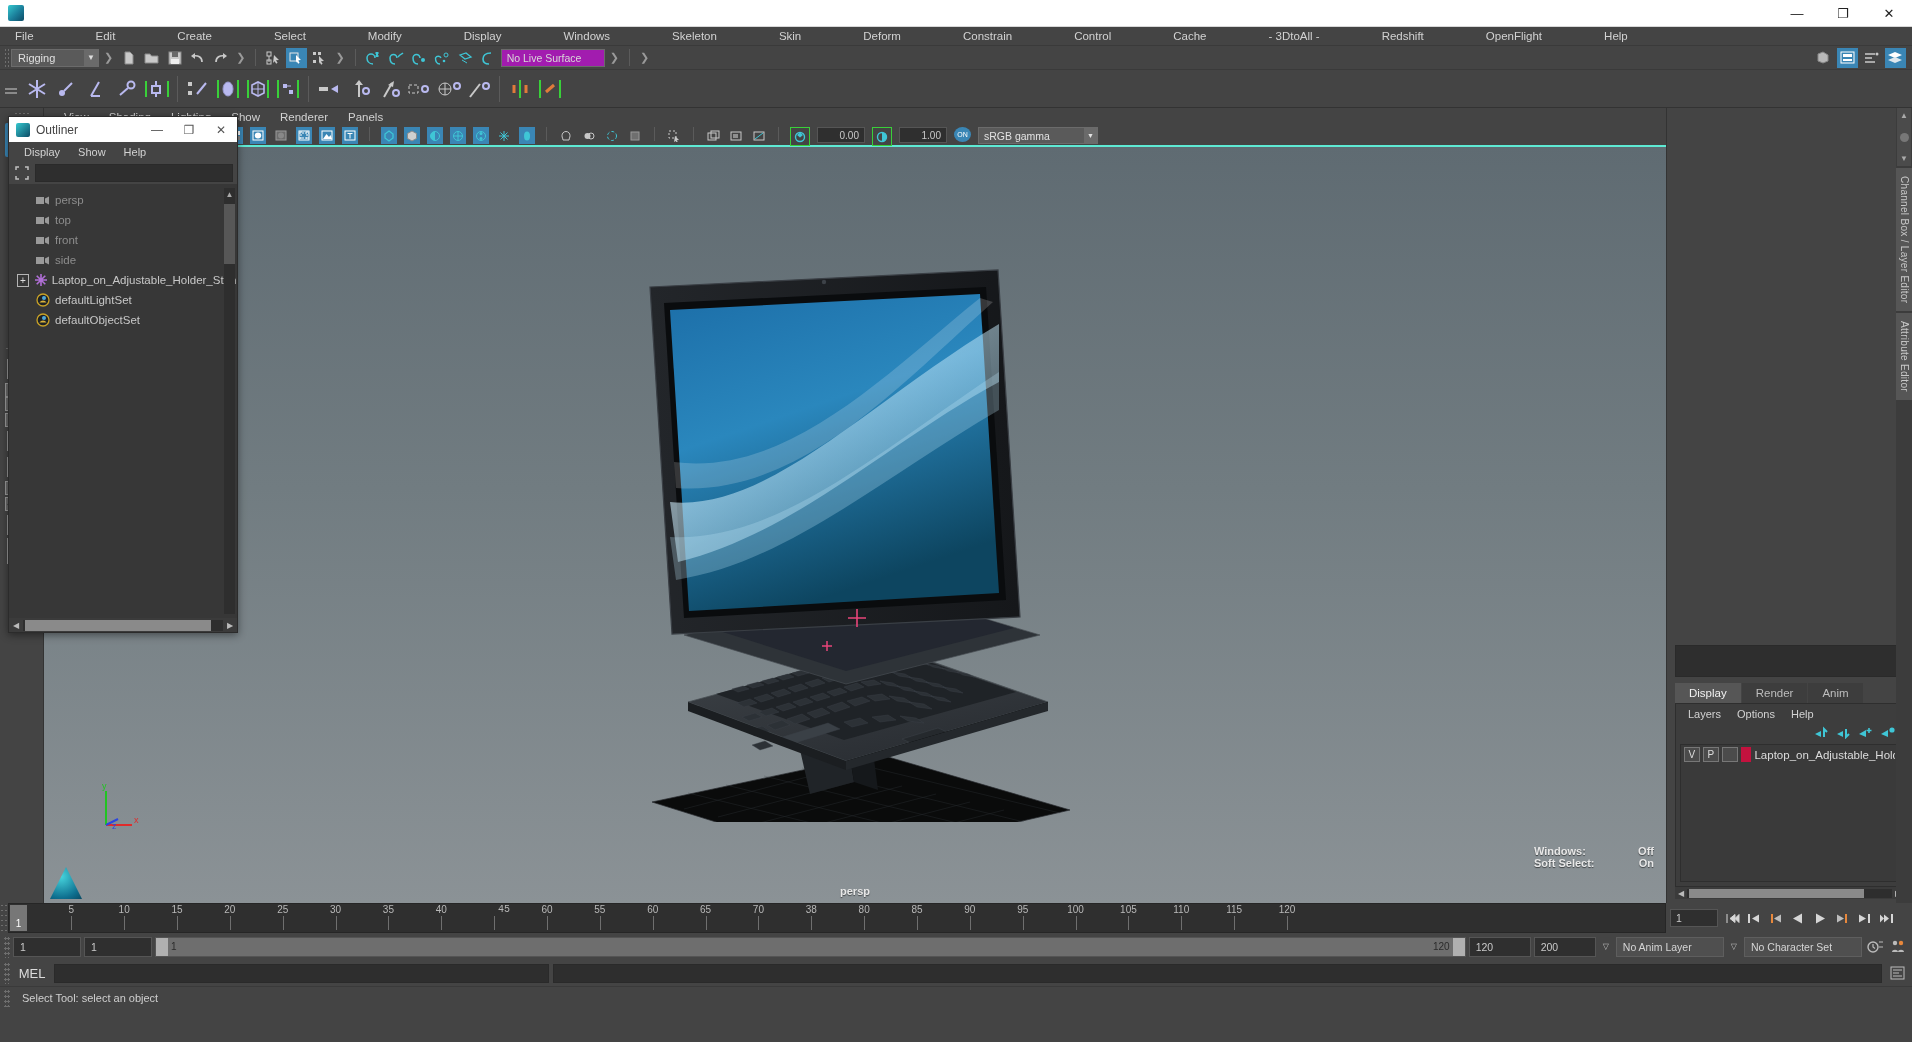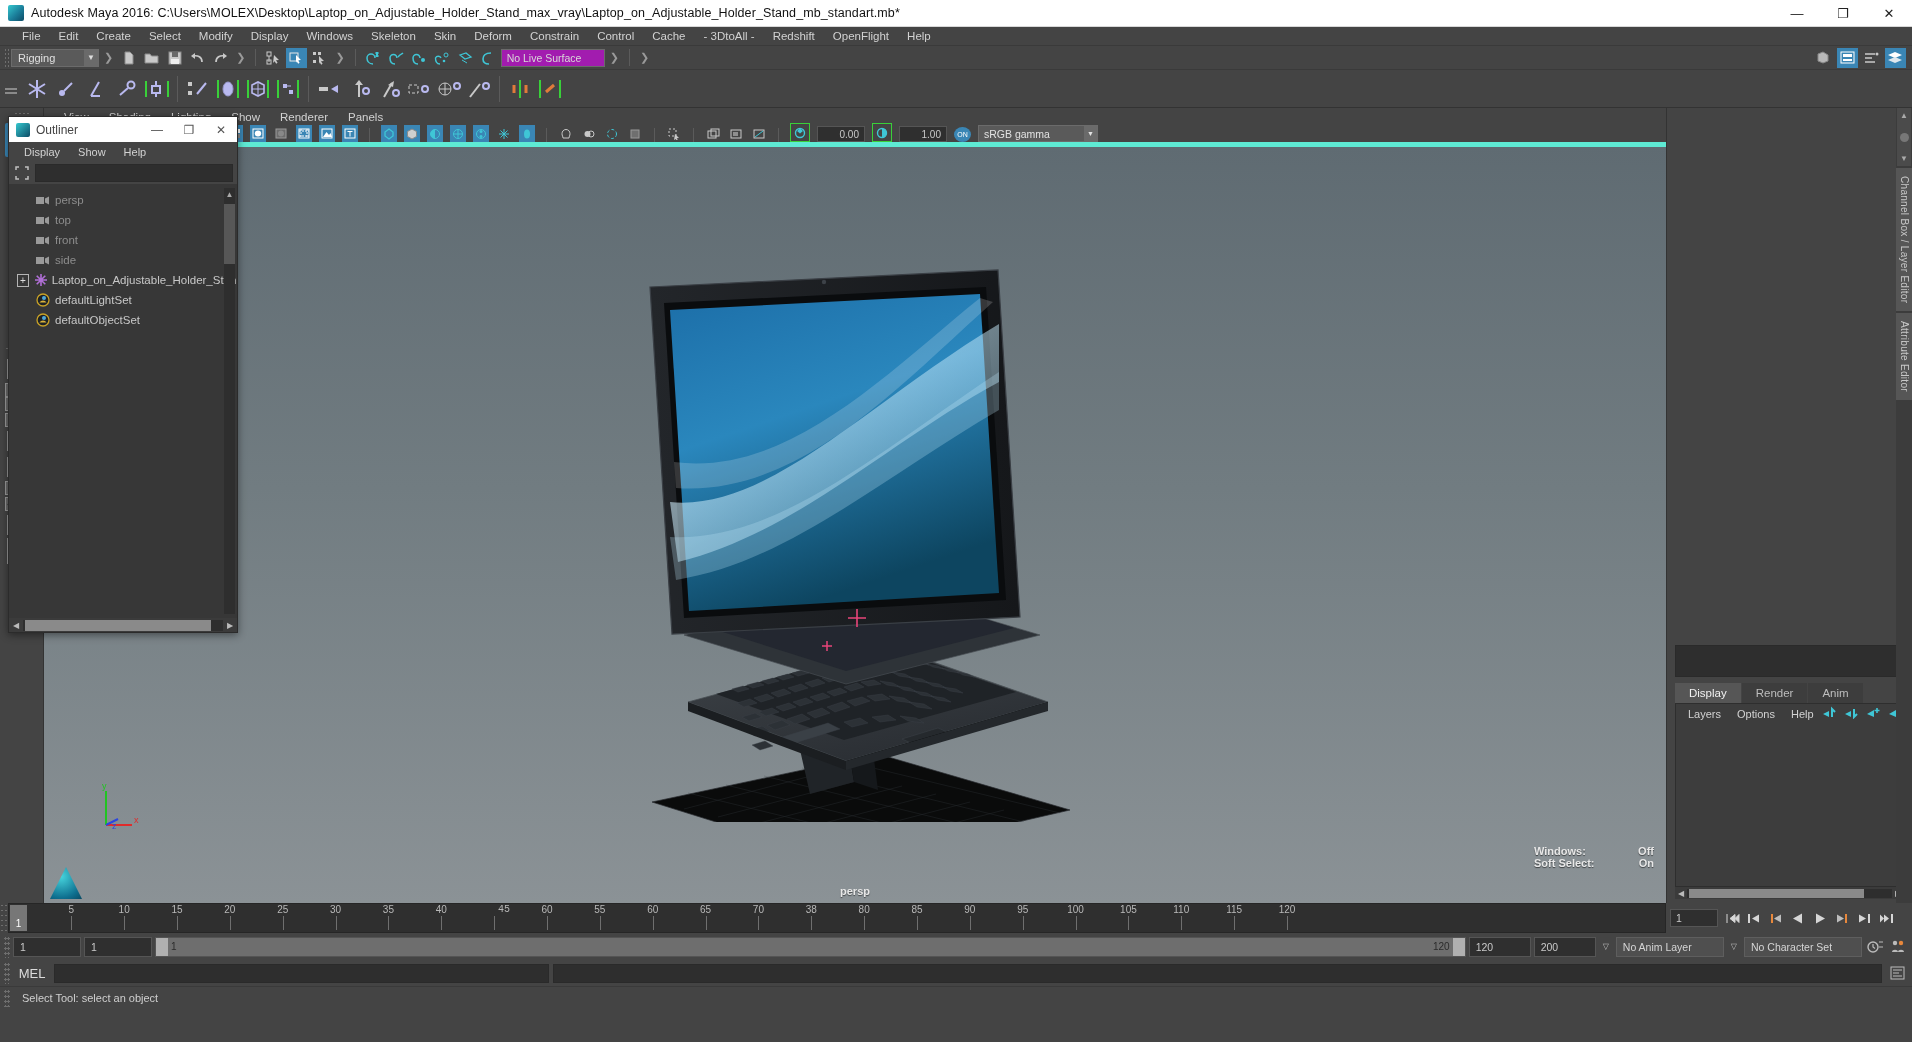--- a/index.html
+++ b/index.html
@@ -12,21 +12,21 @@
   #titlebar .appicon { width:16px; height:16px; margin:0 7px 0 8px;
     background:linear-gradient(135deg,#35c8cf 0%,#1b7e9a 55%,#0d4b66 100%);
     border-radius:2px; flex:none; }
   #titlebar .ttext { font-size:12.5px; color:#111; white-space:nowrap; letter-spacing:0.1px;}
   #titlebar .spacer { flex:1; }
   .wbtn { width:46px; height:27px; display:flex; align-items:center; justify-content:center;
     font-size:13px; color:#222; }
 
   
   #menubar { height:19px; background:#444444; display:flex; align-items:center;
-    padding-left:13px; border-bottom:1px solid #3a3a3a; }
+    padding-left:6px; border-bottom:1px solid #3a3a3a;gap:44px; }
   #menubar .mi { font-size:11.5px; color:#d2d2d2; padding:0 9px; line-height:19px; white-space:nowrap;}
 
   
   #statusline { height:24px; background:#444444; display:flex; align-items:center;
     padding-left:4px; gap:2px; border-bottom:1px solid #3a3a3a; }
   .menuset { width:88px; height:18px; background:#5a5a5a; border:1px solid #6b6b6b;
     color:#e0e0e0; font-size:11px; display:flex; align-items:center; padding-left:6px; }
   .menuset .arrow { margin-left:auto; width:14px; height:16px; background:#6a6a6a;
     display:flex;align-items:center;justify-content:center;font-size:8px;color:#ddd;}
   .sldiv { width:1px; height:17px; background:#5b5b5b; margin:0 5px; }
@@ -72,22 +72,22 @@
   .tbgrid{display:flex;flex-wrap:wrap;width:34px;}
   .tbgrid .c{width:17px;height:14px;border:1px solid #9a9a9a;background:#6a6a6a;
     display:flex;align-items:center;justify-content:center;font-size:9px;color:#ddd;}
   .diamond{width:9px;height:9px;background:#3b3b3b;transform:rotate(45deg);}
 
   
   #vpcol { flex:1; display:flex; flex-direction:column; min-width:0; }
   #panelmenu{ height:19px; background:#444444; display:flex; align-items:center;
     padding-left:10px; }
   #panelmenu .pm{ font-size:11.5px; color:#d2d2d2; padding:0 10px; line-height:19px;}
-  #vptoolbar{ height:20px; background:#444444; display:flex;align-items:flex-end;
-    padding-left:6px; gap:7px; border-bottom:5px solid #5eead4;}
+  #vptoolbar{ height:20px; background:#444444; display:flex;align-items:flex-start;
+    padding-left:6px; gap:7px; border-bottom:2px solid #5eead4;}
   .vb{ width:16px;height:17px;display:flex;align-items:center;justify-content:center;
     color:#c8c8c8;}
   .vb.on{ background:#3a86b5; }
   .vsep{width:1px;height:14px;background:#5b5b5b;margin:0 4px;}
   .numfield{width:48px;height:16px;background:#2f2f2f;border:1px solid #555;
     color:#c9c9c9;font-size:10px;display:flex;align-items:center;justify-content:flex-end;
     padding-right:5px;}
   .greenb{ border:1px solid #39d039; padding:0 1px; display:flex;align-items:center;}
   .onpill{ width:17px;height:15px;border-radius:50%;background:#3a86b5;color:#fff;
     font-size:7px;display:flex;align-items:center;justify-content:center;}
@@ -146,21 +146,21 @@
   #owhscroll .ar{ width:14px;text-align:center;color:#bbb;font-size:8px;}
   #owhscroll .track{flex:1;height:11px;background:#2e2e2e;position:relative;}
   #owhscroll .thumb{position:absolute;left:2px;top:0;width:186px;height:11px;background:#8a8a8a;}
 
   #rdSpacer{ height:533px; }
   #rdBlank{ height:32px; margin:4px 8px 0; background:#2e2e2e; border:1px solid #2a2a2a;}
   #rdTabs{ display:flex; margin:6px 8px 0; gap:1px; }
   .rdtab{ padding:4px 14px; font-size:11.5px; color:#bdbdbd; background:#3d3d3d;}
   .rdtab.active{ background:#565656; color:#f0f0f0; }
   #layerBox{ margin:0 8px; border:1px solid #2e2e2e; background:#3d3d3d; flex:1;
-    display:flex; flex-direction:row;}
+    display:flex; flex-direction:column;}
   #layerMenu{ height:20px; display:flex; align-items:center; padding-left:4px; }
   #layerMenu .m{ font-size:11px; color:#d2d2d2; padding:0 8px;}
   #layerIcons{ height:18px; display:flex; justify-content:flex-end; gap:6px; padding-right:8px;}
   #layerIcons .li{ width:16px;height:16px; color:#3fc6d6; display:flex;align-items:center;justify-content:center;}
   #layerList{ flex:1; background:#3a3a3a; border:1px solid #2e2e2e; margin:2px 4px 4px;}
   .layerrow{ height:19px; display:flex; align-items:center; gap:3px; padding:0 3px; }
   .lcell{ width:20px;height:15px; border:1px solid #777; background:#4b4b4b; color:#ddd;
     font-size:10px; display:flex;align-items:center;justify-content:center;}
   .lswatch{ width:14px;height:15px; }
   .lname{ font-size:11.5px; color:#dcdcdc; white-space:nowrap; overflow:hidden;}
@@ -237,21 +237,20 @@
   #helptext{ font-size:11px; color:#cfcfcf; padding-left:8px;}
 
   
   #laptop{ position:absolute; left:604px; top:115px; width:460px; height:560px; }
 </style>
 </head>
 <body>
 
 <div id="titlebar">
   <div class="appicon"></div>
-  <div class="ttext">Autodesk Maya 2016: C:\Users\MOLEX\Desktop\Laptop_on_Adjustable_Holder_Stand_max_vray\Laptop_on_Adjustable_Holder_Stand_mb_standart.mb*</div>
   <div class="spacer"></div>
   <div class="wbtn">—</div>
   <div class="wbtn">❐</div>
   <div class="wbtn close">✕</div>
 </div>
 
 <div id="menubar">
   <div class="mi">File</div>
   <div class="mi">Edit</div>
   <div class="mi">Create</div>

